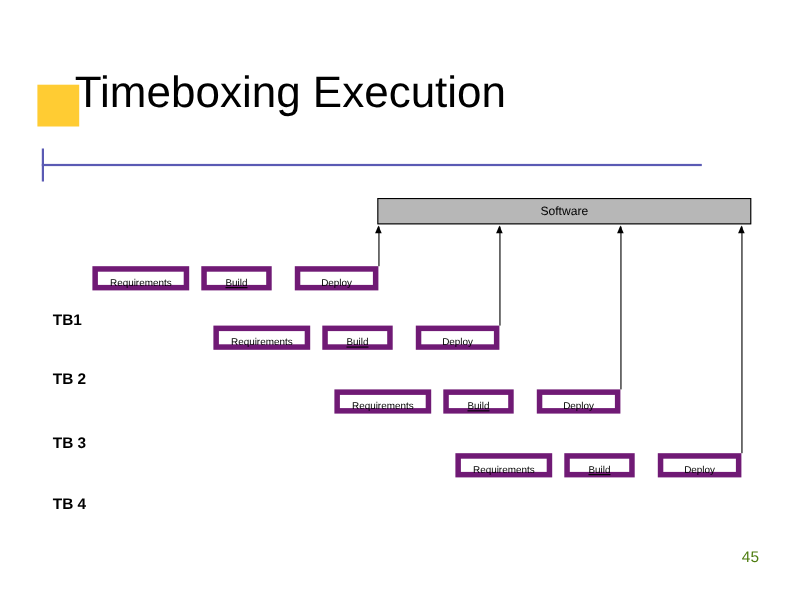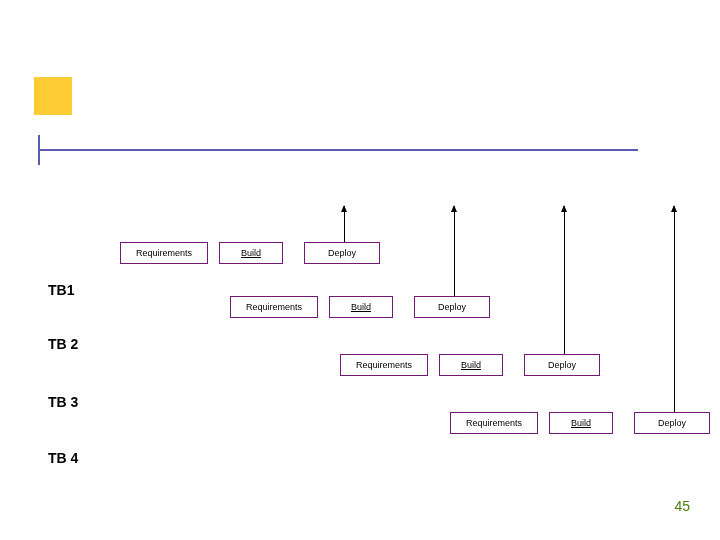--- a/index.html
+++ b/index.html
@@ -7,40 +7,42 @@
   
   .title-accent{position:absolute;left:34px;top:77px;width:38px;height:38px;background:#ffcc33;}
   .title-text{position:absolute;left:68px;top:62px;font-size:40px;color:#000;}
   .title-rule{position:absolute;left:38px;top:149px;height:2px;background:#5a5ab4;}
   .title-rule.a{width:600px;}
   .title-tick{position:absolute;left:38px;top:135px;width:2px;height:30px;background:#5a5ab4;}
   
   .diagram{position:absolute;left:48px;top:180px;width:640px;height:288px;font-family:Arial,Helvetica,sans-serif;color:#000;}
   .soft-band{position:absolute;left:295px;top:0;width:340px;height:24px;background:#b7b7b7;border:1px solid #000;box-sizing:border-box;text-align:center;font-size:11px;line-height:22px;}
   .row-label{position:absolute;font-size:14px;font-weight:bold;margin-top:34px;}
-  .stage{position:absolute;height:22px;border:1px solid #701a75;box-sizing:border-box;background:#fff;font-size:9px;text-align:center;line-height:20px;margin-left:36px;}
+  .stage{position:absolute;height:22px;border:5px solid #701a75;box-sizing:border-box;background:#fff;font-size:9px;text-align:center;line-height:20px;}
   .stage.w-req{width:88px;}
   .stage.w-build{width:64px;text-decoration:underline;}
   .stage.w-deploy{width:76px;}
   
   .arrow{position:absolute;width:1px;background:#000;}
   .arrow::before{content:"";position:absolute;left:-3px;top:-1px;width:0;height:0;border-left:3.5px solid transparent;border-right:3.5px solid transparent;border-bottom:7px solid #000;}
   
   .footer-left{position:absolute;left:0;width:720px;top:498px;text-align:center;font-size:14px;color:#000;}
   .footer-right{position:absolute;right:30px;top:498px;font-size:14px;color:#4d7c0f;}
 </style>
 </head>
 <body>
 <div class="slide">
 
   <div class="title-accent"></div>
+  <div class="title-text">Timeboxing Execution</div>
   <div class="title-tick"></div>
   <div class="title-rule a"></div>
 
   <div class="diagram">
+    <div class="soft-band">Software</div>
 
     <div class="row-label" style="left:0;top:68px;">TB1</div>
     <div class="row-label" style="left:0;top:122px;">TB 2</div>
     <div class="row-label" style="left:0;top:180px;">TB 3</div>
     <div class="row-label" style="left:0;top:236px;">TB 4</div>
 
     <div class="stage w-req" style="left:36px; top:62px;">Requirements</div>
     <div class="stage w-build" style="left:135px;top:62px;">Build</div>
     <div class="stage w-deploy" style="left:220px;top:62px;">Deploy</div>
 

